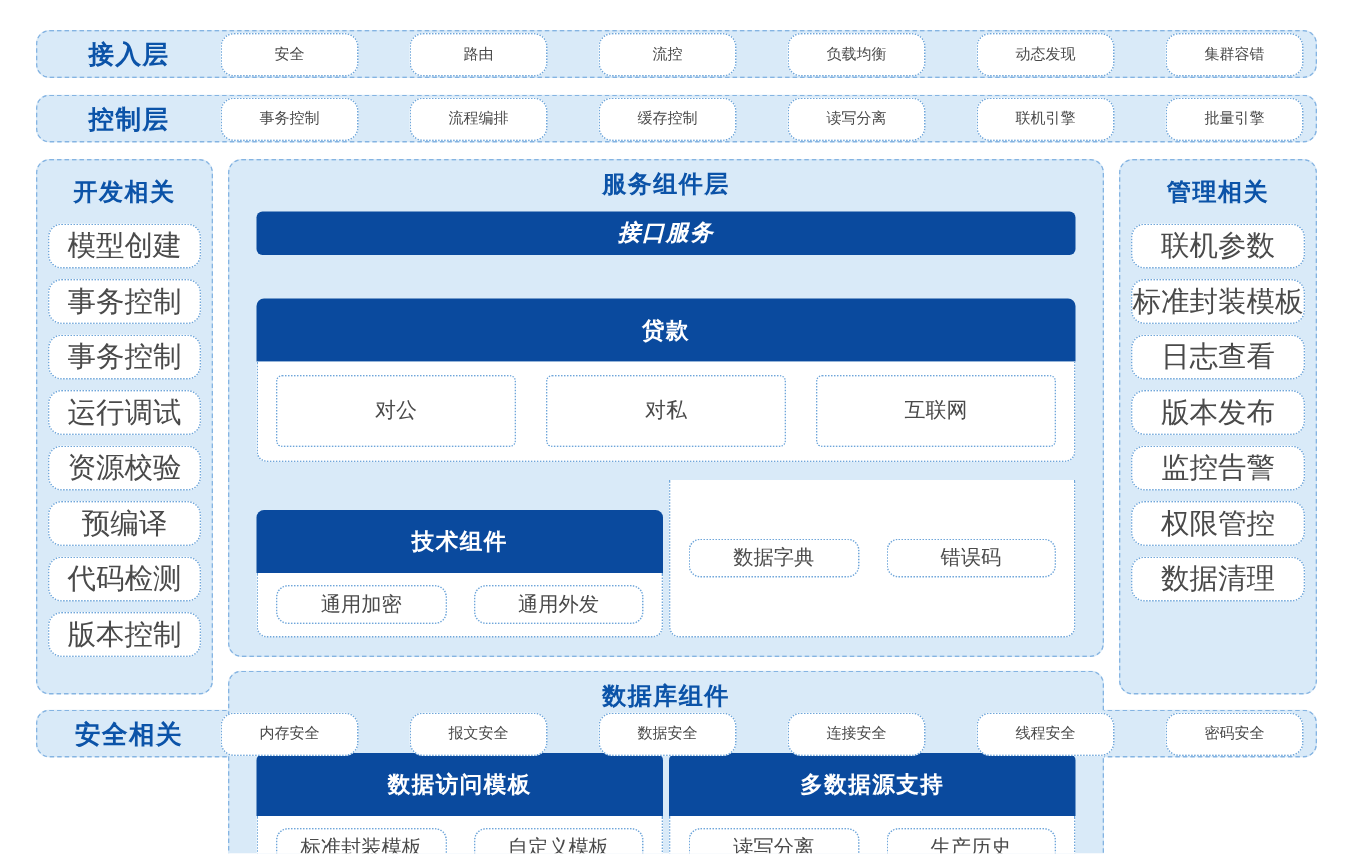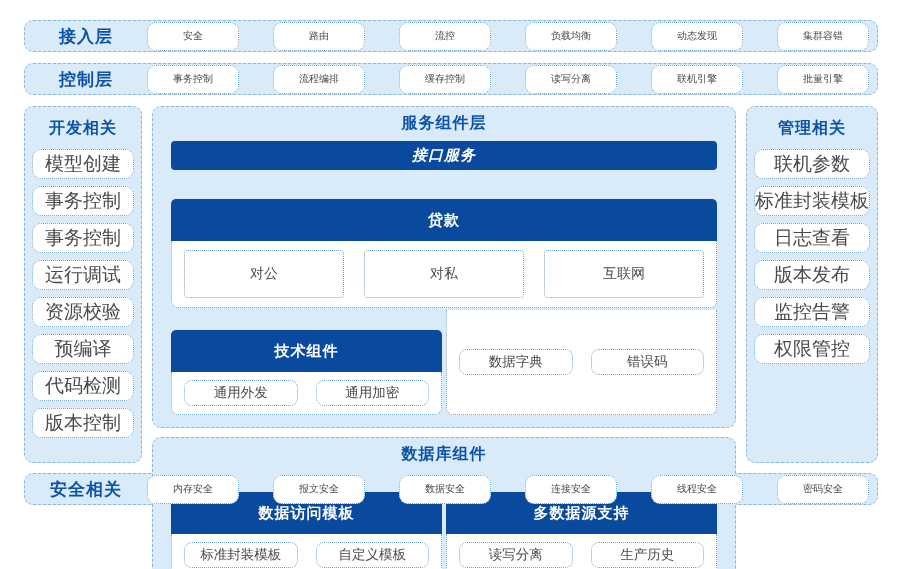--- a/index.html
+++ b/index.html
@@ -78,21 +78,21 @@
   .group{display:flex;flex-direction:column;min-width:0;}
   .group-header{
     height:42px;background:var(--dark);border-radius:5px 5px 0 0;
     display:flex;align-items:center;justify-content:center;
     color:#fff;font-size:15px;font-weight:bold;letter-spacing:1px;margin-top:20px;
   }
   .group-body{
     background:#fff;border:1px dotted var(--pill-border);border-top:none;
     border-radius:0 0 7px 7px;display:flex;gap:20px;
   }
-  .loan-body{padding:9px 12px;margin-bottom:2px;}
+  .loan-body{padding:9px 12px;margin-bottom:12px;}
   .loan-box{
     flex:1;height:48px;background:#fff;border:1px dotted var(--pill-border);
     border-radius:4px;display:flex;align-items:center;justify-content:center;
     font-size:14px;color:var(--text);
   }
   .groups-row{display:flex;gap:4px;flex:1;}
   .groups-row .group{flex:1;}
   .small-body{padding:8px 12px;gap:18px;flex:1;align-items:center;}
   .small-pill{
     flex:1;height:26px;background:#fff;border:1px dotted var(--pill-border);
@@ -157,22 +157,22 @@
             <div class="loan-box">对公</div>
             <div class="loan-box">对私</div>
             <div class="loan-box">互联网</div>
           </div>
         </div>
 
         <div class="groups-row">
           <div class="group">
             <div class="group-header">技术组件</div>
             <div class="group-body small-body">
+              <div class="small-pill">通用加密</div>
               <div class="small-pill">通用外发</div>
-              <div class="small-pill">通用加密</div>
             </div>
           </div>
           <div class="group">
             <div class="group-body small-body">
               <div class="small-pill">数据字典</div>
               <div class="small-pill">错误码</div>
             </div>
           </div>
         </div>
       </div>
@@ -201,20 +201,21 @@
 
     <div class="sidebar right">
       <div class="sidebar-title">管理相关</div>
       <div class="sidebar-items">
         <div class="side-pill">联机参数</div>
         <div class="side-pill">标准封装模板</div>
         <div class="side-pill">日志查看</div>
         <div class="side-pill">版本发布</div>
         <div class="side-pill">监控告警</div>
         <div class="side-pill">权限管控</div>
+        <div class="side-pill">数据清理</div>
       </div>
     </div>
 
   </div>
 
   <div class="band">
     <div class="band-label">安全相关</div>
     <div class="band-items">
       <div class="pill">内存安全</div>
       <div class="pill">报文安全</div>

